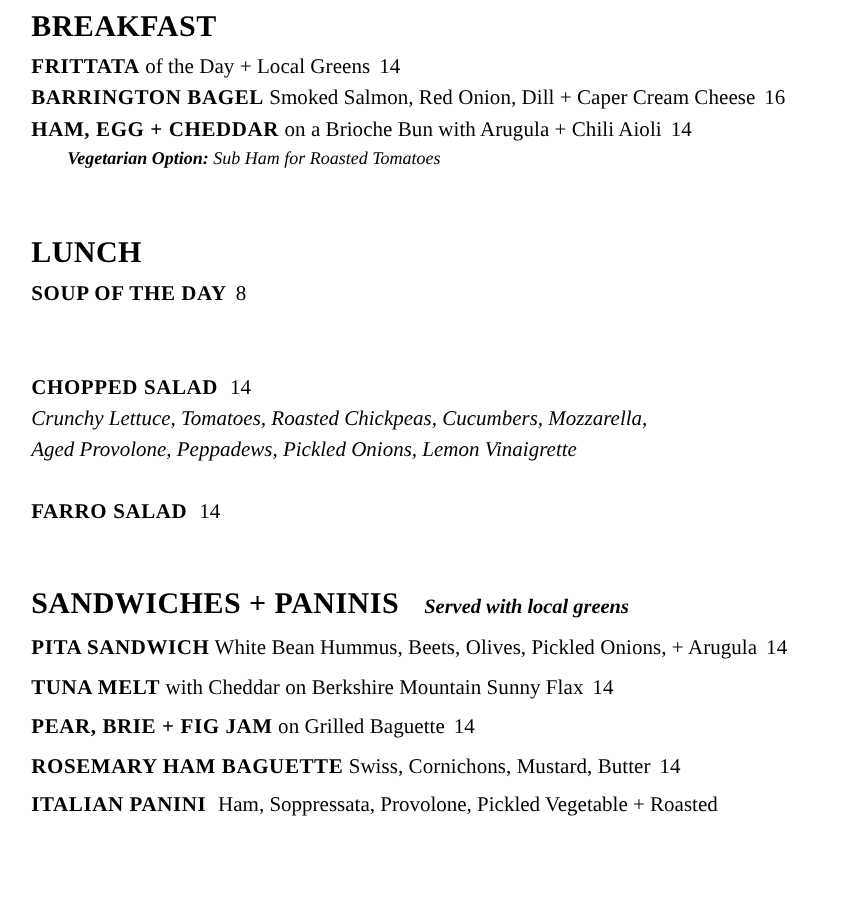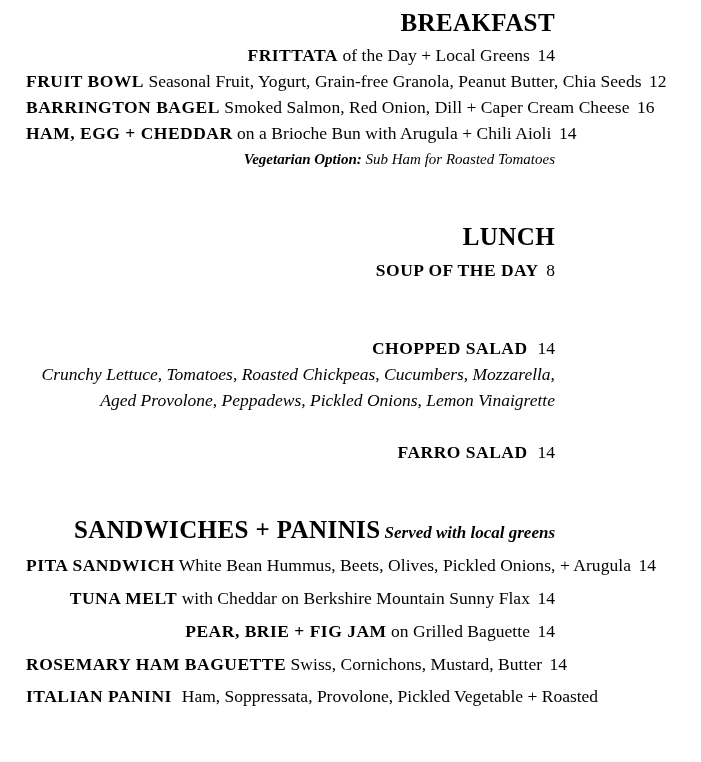--- a/index.html
+++ b/index.html
@@ -12,38 +12,37 @@
     height: 762px;
     font-family: "Liberation Serif", "DejaVu Serif", serif;
     color: #000000;
     overflow: hidden;
     position: relative;
   }
   .menu {
     padding: 10px 19px 0 26px;
     box-sizing: border-box;
     width: 574px;
-    text-align: right;
   }
 
   
   .section-header {
     font-size: 25px;
     font-weight: bold;
     letter-spacing: 0.4px;
     line-height: 1.05;
     margin: 0 0 6px 0;
     white-space: nowrap;
   }
   .section-header .sub {
     font-size: 17px;
     font-weight: bold;
     font-style: italic;
     letter-spacing: 0;
-    margin-left: 4px;
+    margin-left: 21px;
   }
 
   
   .item {
     font-size: 17.5px;
     line-height: 26px;
     letter-spacing: 0.05px;
     white-space: nowrap;
   }
   .item .name {
@@ -108,25 +107,20 @@
     <div class="section-header">
       <span>BREAKFAST</span>
     </div>
 
     <div class="item">
       <span class="name">FRITTATA</span>
       <span class="desc">of the Day  +  Local Greens</span>
       <span class="price">14</span>
     </div>
 
-    <div class="item">
-      <span class="name">FRUIT BOWL</span>
-      <span class="desc">Seasonal Fruit, Yogurt, Grain-free Granola, Peanut Butter, Chia Seeds</span>
-      <span class="price">12</span>
-    </div>
 
     <div class="item">
       <span class="name">BARRINGTON BAGEL</span>
       <span class="desc">Smoked Salmon, Red Onion, Dill + Caper Cream Cheese</span>
       <span class="price">16</span>
     </div>
 
     <div class="item">
       <span class="name">HAM, EGG + CHEDDAR</span>
       <span class="desc">on a Brioche Bun with Arugula + Chili Aioli</span>

